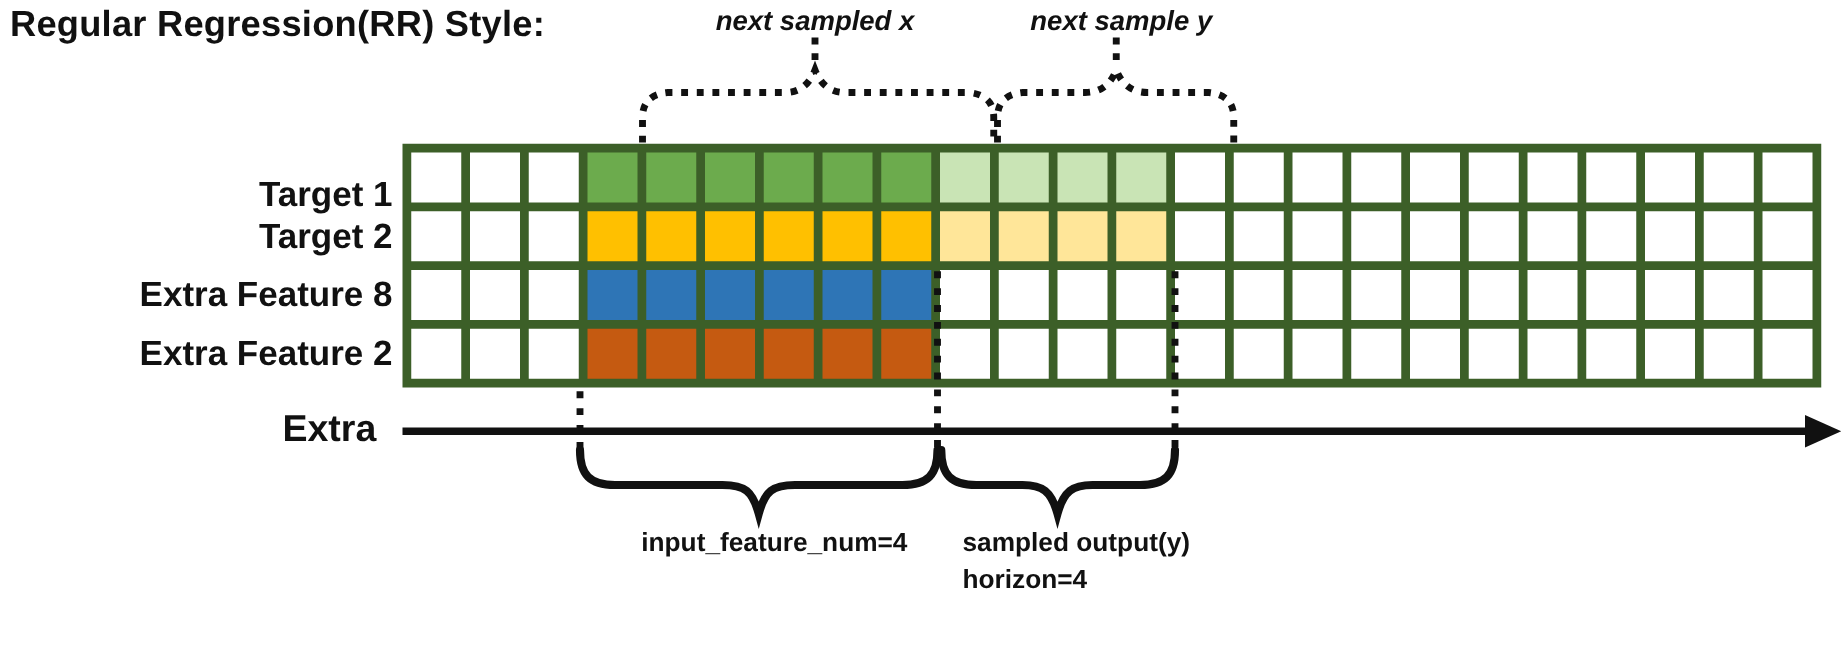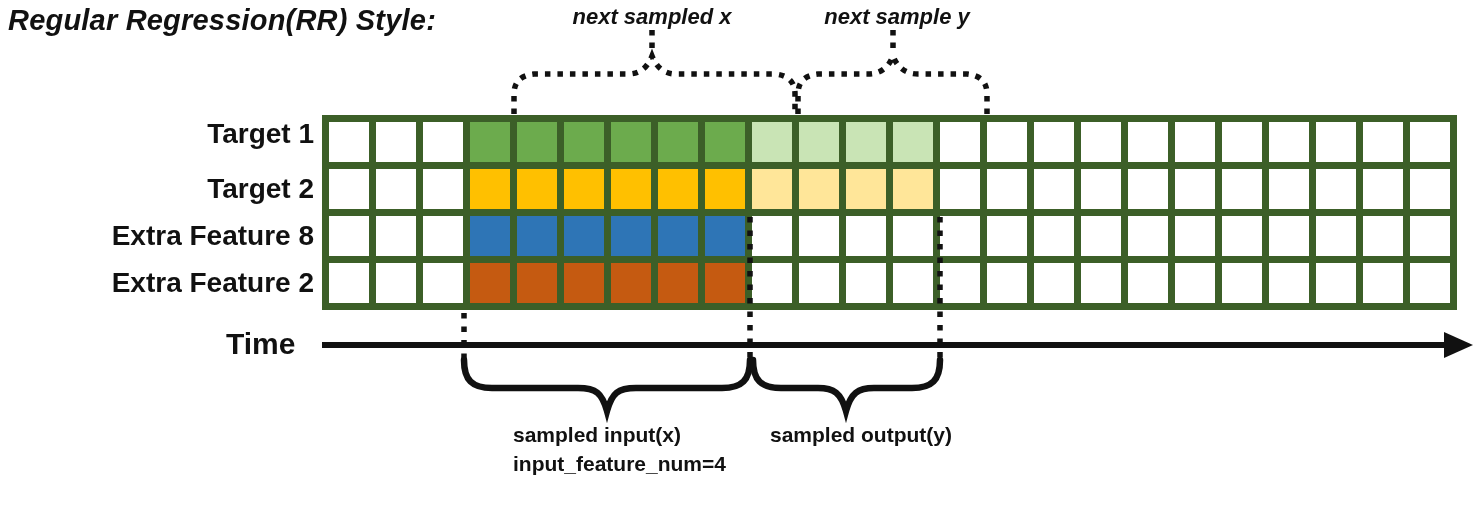--- a/index.html
+++ b/index.html
@@ -2,21 +2,21 @@
 <html><head>
 <meta charset="utf-8">
 <style>
   html,body{margin:0;padding:0;}
   body{
     width:1476px;height:516px;position:relative;background:#ffffff;
     font-family:"Liberation Sans",sans-serif;color:#111;overflow:hidden;
   }
   .title{
     position:absolute;left:8px;top:4px;font-size:29px;font-weight:700;
-    letter-spacing:0.2px;white-space:nowrap;font-style:italic;
+    letter-spacing:0.2px;white-space:nowrap;
   }
   .next-label{
     position:absolute;top:4px;transform:translateX(-50%);
     font-size:22px;font-style:italic;font-weight:600;white-space:nowrap;
   }
   #next-x{left:652px;}
   #next-y{left:897px;}
   .grid{
     position:absolute;left:322px;top:115px;
     display:grid;grid-template-columns:repeat(24,40px);grid-template-rows:repeat(4,40px);
@@ -39,21 +39,21 @@
   #caption-output{left:770px;}
 </style>
 </head>
 <body>
 
 <div class="title">Regular Regression(RR) Style:</div>
 
 <div class="next-label" id="next-x">next sampled x</div>
 <div class="next-label" id="next-y">next sample y</div>
 
-<div class="row-label" style="top:114px">Target 1</div>
+<div class="row-label" style="top:136px">Target 1</div>
 <div class="row-label" style="top:169px">Target 2</div>
 <div class="row-label" style="top:216px">Extra Feature 8</div>
 <div class="row-label" style="top:263px">Extra Feature 2</div>
 
 <div class="grid" style="background: rgb(60, 95, 40);">
     <div class="cell" style="background: rgb(255, 255, 255);"></div>
     <div class="cell" style="background: rgb(255, 255, 255);"></div>
     <div class="cell" style="background: rgb(255, 255, 255);"></div>
     <div class="cell" style="background: rgb(108, 171, 77);"></div>
     <div class="cell" style="background: rgb(108, 171, 77);"></div>
@@ -143,21 +143,21 @@
     <div class="cell" style="background: rgb(255, 255, 255);"></div>
     <div class="cell" style="background: rgb(255, 255, 255);"></div>
     <div class="cell" style="background: rgb(255, 255, 255);"></div>
     <div class="cell" style="background: rgb(255, 255, 255);"></div>
     <div class="cell" style="background: rgb(255, 255, 255);"></div>
     <div class="cell" style="background: rgb(255, 255, 255);"></div>
     <div class="cell" style="background: rgb(255, 255, 255);"></div>
     <div class="cell" style="background: rgb(255, 255, 255);"></div>
   </div>
 
-<div class="time-label">Time</div>
+<div class="time-label">Extra</div>
 
 <svg class="overlay" width="1476" height="516" viewBox="0 0 1476 516">
 
   <path d="M 652 30 L 652 50" fill="none" stroke="#111" stroke-width="5.5" stroke-dasharray="5.5 7"></path>
   <path d="M 893 30 L 893 50" fill="none" stroke="#111" stroke-width="5.5" stroke-dasharray="5.5 7"></path>
 
   <path d="M 514 114 L 514 94 Q 514 76 534 74 L 628 74 Q 645 74 652 56 Q 659 74 676 74 L 775 74 Q 795 76 795 94 L 795 114" fill="none" stroke="#111" stroke-width="5.5" stroke-dasharray="5.5 7"></path>
 
   <path d="M 798 114 L 798 94 Q 798 76 818 74 L 868 74 Q 886 74 893 56 Q 900 74 918 74 L 967 74 Q 987 76 987 94 L 987 114" fill="none" stroke="#111" stroke-width="5.5" stroke-dasharray="5.5 7"></path>
 
@@ -167,18 +167,18 @@
 
   <line x1="322" y1="345" x2="1448" y2="345" stroke="#111" stroke-width="6"></line>
   <polygon points="1444,332 1473,345 1444,358" fill="#111"></polygon>
 
   <path d="M 464 360 C 464 380 472 388 492 388 L 578 388 C 596 388 602 393 607 411 C 612 393 618 388 636 388 L 722 388 C 742 388 750 380 750 360" fill="none" stroke="#111" stroke-width="6.5" stroke-linecap="round"></path>
 
   <path d="M 753 360 C 753 380 761 388 781 388 L 818 388 C 834 388 841 393 846 411 C 851 393 858 388 874 388 L 912 388 C 932 388 940 380 940 360" fill="none" stroke="#111" stroke-width="6.5" stroke-linecap="round"></path>
 </svg>
 
 <div class="caption" id="caption-input">
-  <div>sampled input(x)</div>
   <div>input_feature_num=4</div>
 </div>
 <div class="caption" id="caption-output">
   <div>sampled output(y)</div>
+  <div>horizon=4</div>
 </div>
 
 </body></html>

